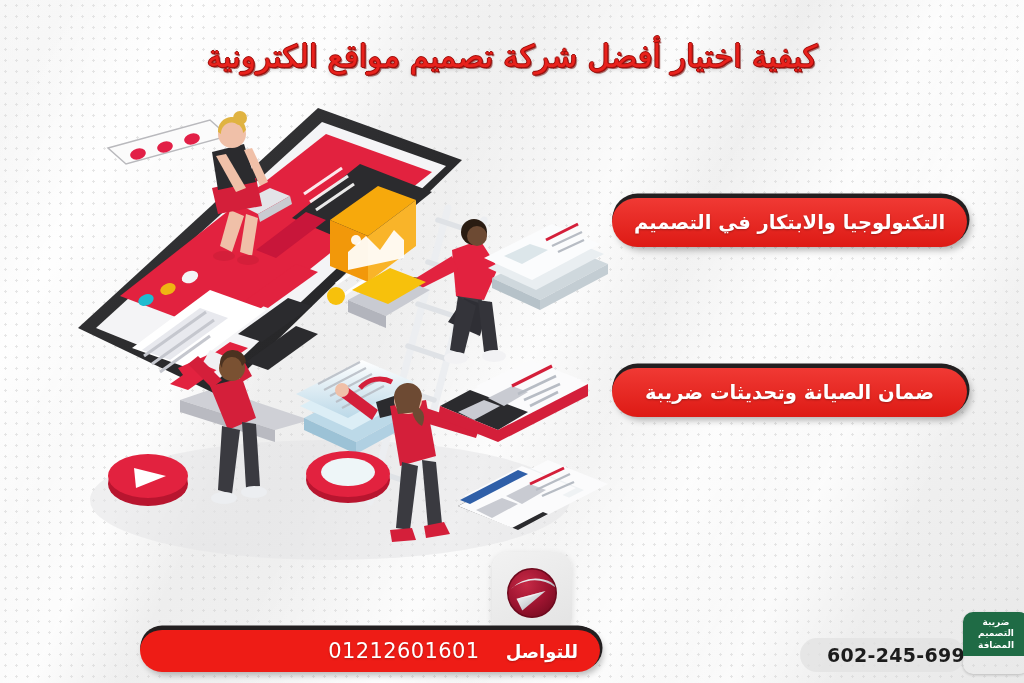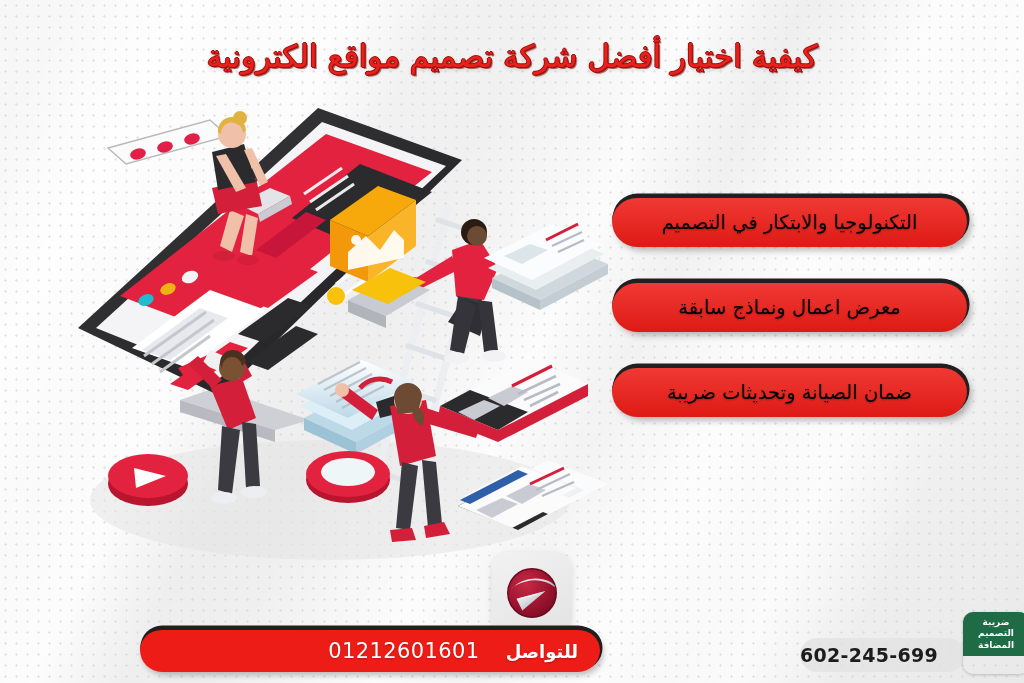--- a/index.html
+++ b/index.html
@@ -70,21 +70,21 @@
     border-top:2px solid #231f20;
   }
   .feature-bar::before{
     content:""; position:absolute; inset:0;
     border-radius:26px;
     background:linear-gradient(180deg, rgba(255,255,255,.13), rgba(0,0,0,.07));
     pointer-events:none;
   }
   .feature-text {
     position:relative;
-    color:#000000; font-size:19.5px; font-weight:normal;
+    color:#ffffff; font-size:19.5px; font-weight:bold;
     direction:rtl; white-space:nowrap;
     text-shadow:0 1px 2px rgba(0,0,0,.28);
   }
   #bar-0 { top:196px; left:612px; }
   #bar-1 { top:281px; left:612px; }
   #bar-2 { top:366px; left:612px; }
 
   
   #illustration { position:absolute; left:60px; top:100px; width:560px; height:470px; z-index:5; }
   #illustration svg { width:100%; height:100%; display:block; }
@@ -124,21 +124,21 @@
     display:flex; align-items:center; justify-content:center;
   }
   #logo-tile svg { width:62px; height:62px; }
 
   
   #tax-pill {
     position:absolute; left:800px; top:638px;
     width:165px; height:34px;
     background:rgba(225,225,225,.75);
     border-radius:17px; z-index:8;
-    display:flex; align-items:center; justify-content:flex-end;
+    display:flex; align-items:center; justify-content:flex-start;
   }
   #tax-number {
     color:#1c1c1c; font-size:19px; font-weight:bold;
     letter-spacing:.3px; direction:ltr;
   }
   #vat-badge {
     position:absolute; left:963px; top:612px;
     width:66px; height:62px;
     border-radius:10px; overflow:hidden; z-index:9;
     box-shadow:0 1px 3px rgba(0,0,0,.2);
@@ -434,23 +434,20 @@
         <g stroke="#b7bcc4" stroke-width="2.4">
           <path d="M492 146 L522 132"></path>
             <path d="M498 152 L524 140"></path>
         </g>
       </g>
     </svg>
   </div>
 
   <div class="feature-bar" id="bar-0">
     <span class="feature-text">التكنولوجيا والابتكار في التصميم</span>
-  </div>
-  <div class="feature-bar" id="bar-1">
-    <span class="feature-text">معرض اعمال ونماذج سابقة</span>
   </div>
   <div class="feature-bar" id="bar-2">
     <span class="feature-text">ضمان الصيانة وتحديثات ضريبة</span>
   </div>
 
   <div id="logo-tile">
     <svg viewBox="0 0 64 64" xmlns="http://www.w3.org/2000/svg">
       <defs>
         <radialGradient id="lg" cx="38%" cy="32%" r="75%">
           <stop offset="0" stop-color="#c62a46"></stop>

